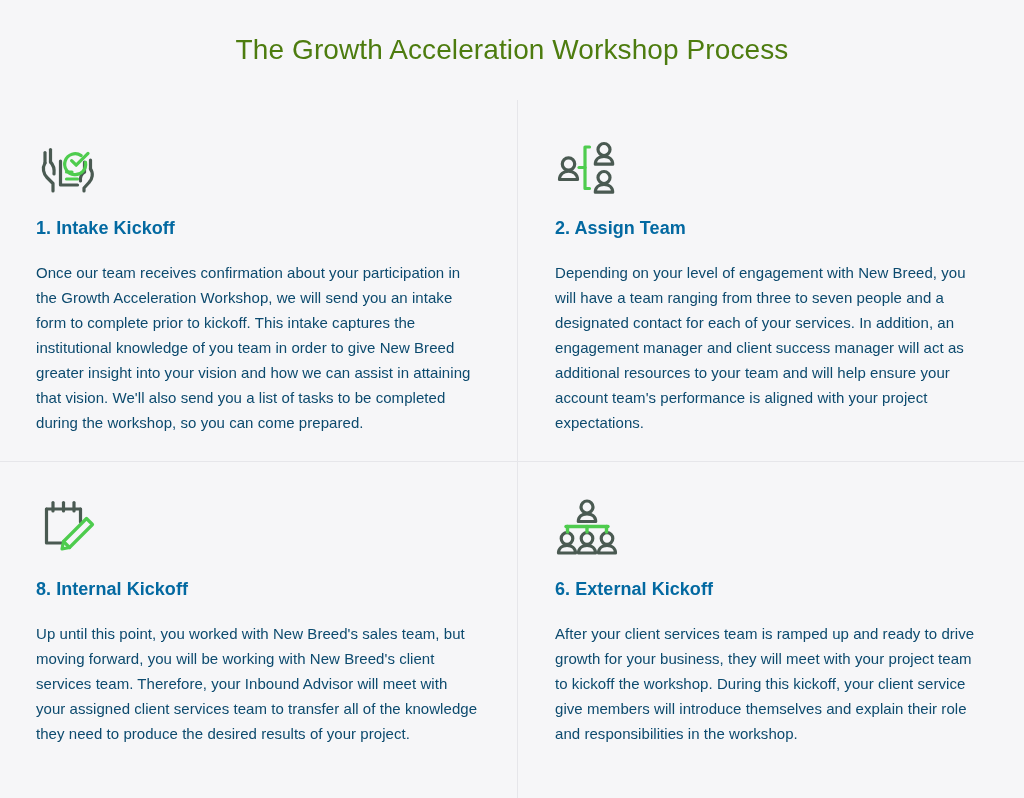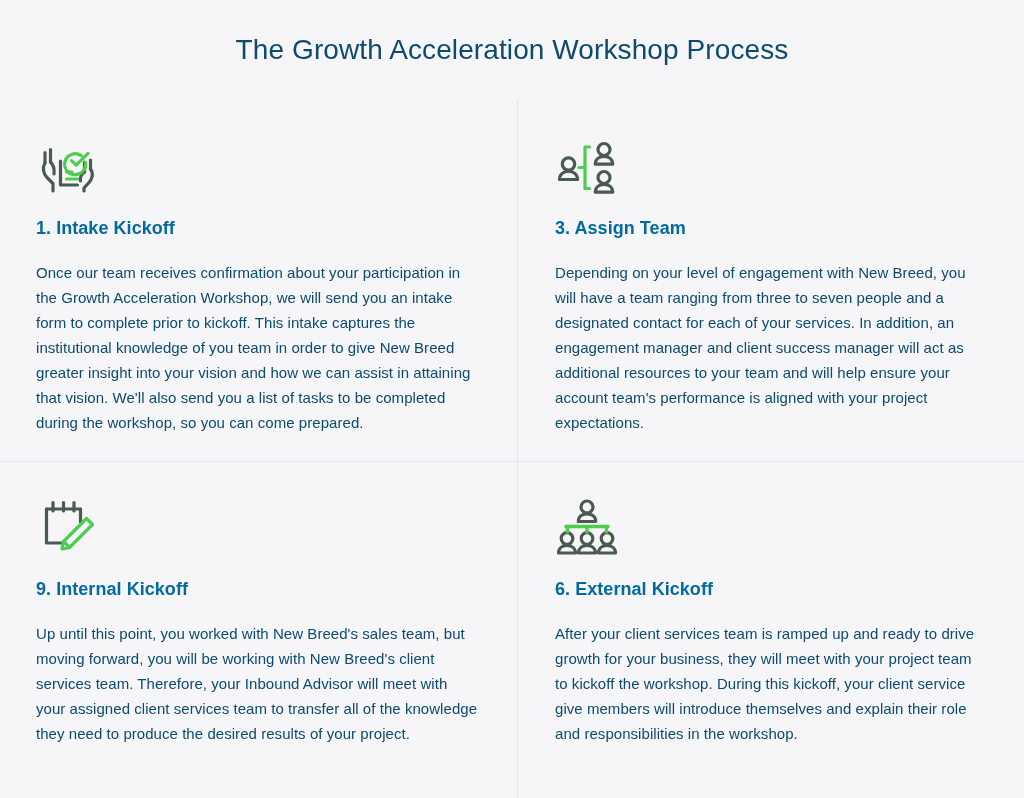--- a/index.html
+++ b/index.html
@@ -31,21 +31,21 @@
     height: 100px;
     flex: 0 0 100px;
     display: flex;
     align-items: center;
     justify-content: center;
   }
 
   .page-title {
     font-size: 28px;
     font-weight: 400;
-    color: #0c4a6e;
+    color: #4d7c0f;
     letter-spacing: 0.1px;
     line-height: 1.2;
     text-align: center;
   }
 
   
   .process-grid {
     flex: 1 1 auto;
     display: grid;
     grid-template-columns: 517px 1fr;
@@ -167,21 +167,21 @@
             <circle cx="49" cy="41.5" r="6"></circle>
             <path d="M40.3 56.2 C 40.3 51.2, 44.3 48.4, 49 48.4 C 53.7 48.4, 57.7 51.2, 57.7 56.2 Z"></path>
           </g>
           <g fill="none" stroke="#4ecc4e" stroke-width="3.2" stroke-linecap="round" stroke-linejoin="round">
 
             <path d="M34.5 11 L30 11 L30 52.5 L34.5 52.5"></path>
             <path d="M30 31.5 L24 31.5"></path>
           </g>
         </svg>
       </div>
-      <h2 class="cell-heading">3. Assign Team</h2>
+      <h2 class="cell-heading">2. Assign Team</h2>
       <p class="cell-body">Depending on your level of engagement with New Breed, you will have a team ranging from three to seven people and a designated contact for each of your services. In addition, an engagement manager and client success manager will act as additional resources to your team and will help ensure your account team's performance is aligned with your project expectations.</p>
     </div>
 
     <div class="process-cell cell-r2c1">
       <div class="cell-icon">
         <svg viewBox="0 0 64 60" xmlns="http://www.w3.org/2000/svg">
           <g fill="none" stroke="#4a5a52" stroke-width="3.2" stroke-linecap="round" stroke-linejoin="round">
 
             <path d="M17 5.5 L17 14"></path>
             <path d="M27.5 5.5 L27.5 14"></path>
@@ -191,21 +191,21 @@
             <path d="M44.5 12 L10.5 12"></path>
             <path d="M10.5 12 L10.5 46 L26 46"></path>
           </g>
           <g fill="none" stroke="#4ecc4e" stroke-width="3.2" stroke-linecap="round" stroke-linejoin="round">
 
             <path d="M50.5 21.5 L56.5 27.5 L33.5 50.5 L26 52 L27.5 44.5 Z"></path>
             <path d="M27.5 44.5 L33.5 50.5"></path>
           </g>
         </svg>
       </div>
-      <h2 class="cell-heading">9. Internal Kickoff</h2>
+      <h2 class="cell-heading">8. Internal Kickoff</h2>
       <p class="cell-body">Up until this point, you worked with New Breed's sales team, but moving forward, you will be working with New Breed's client services team. Therefore, your Inbound Advisor will meet with your assigned client services team to transfer all of the knowledge they need to produce the desired results of your project.</p>
     </div>
 
     <div class="process-cell cell-r2c2">
       <div class="cell-icon">
         <svg viewBox="0 0 64 60" xmlns="http://www.w3.org/2000/svg">
           <g fill="none" stroke="#4a5a52" stroke-width="3.2" stroke-linecap="round" stroke-linejoin="round">
 
             <circle cx="32" cy="10" r="6"></circle>
             <path d="M23.3 24.5 C 23.3 19.6, 27.3 16.8, 32 16.8 C 36.7 16.8, 40.7 19.6, 40.7 24.5 Z"></path>

